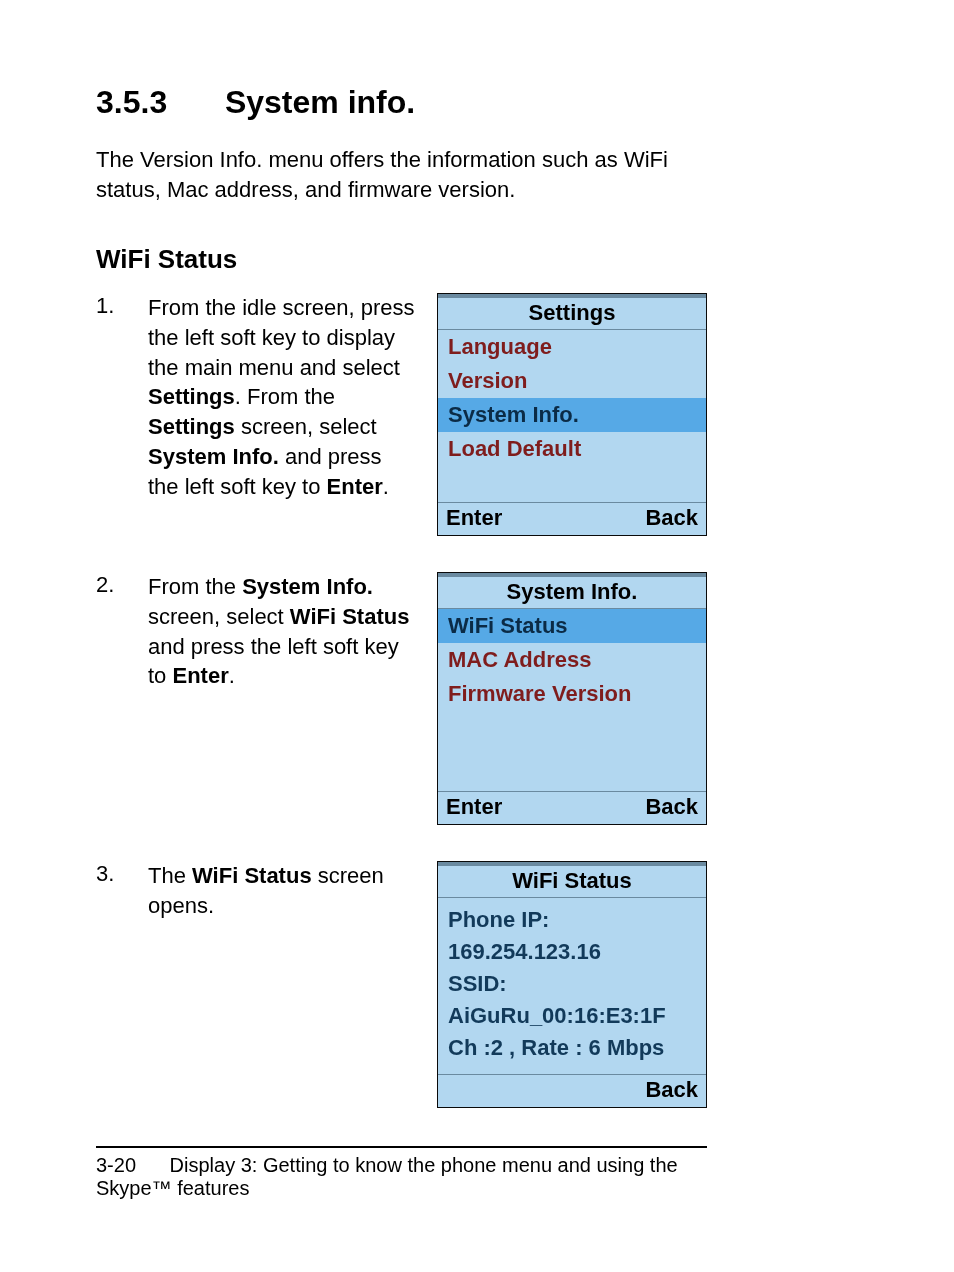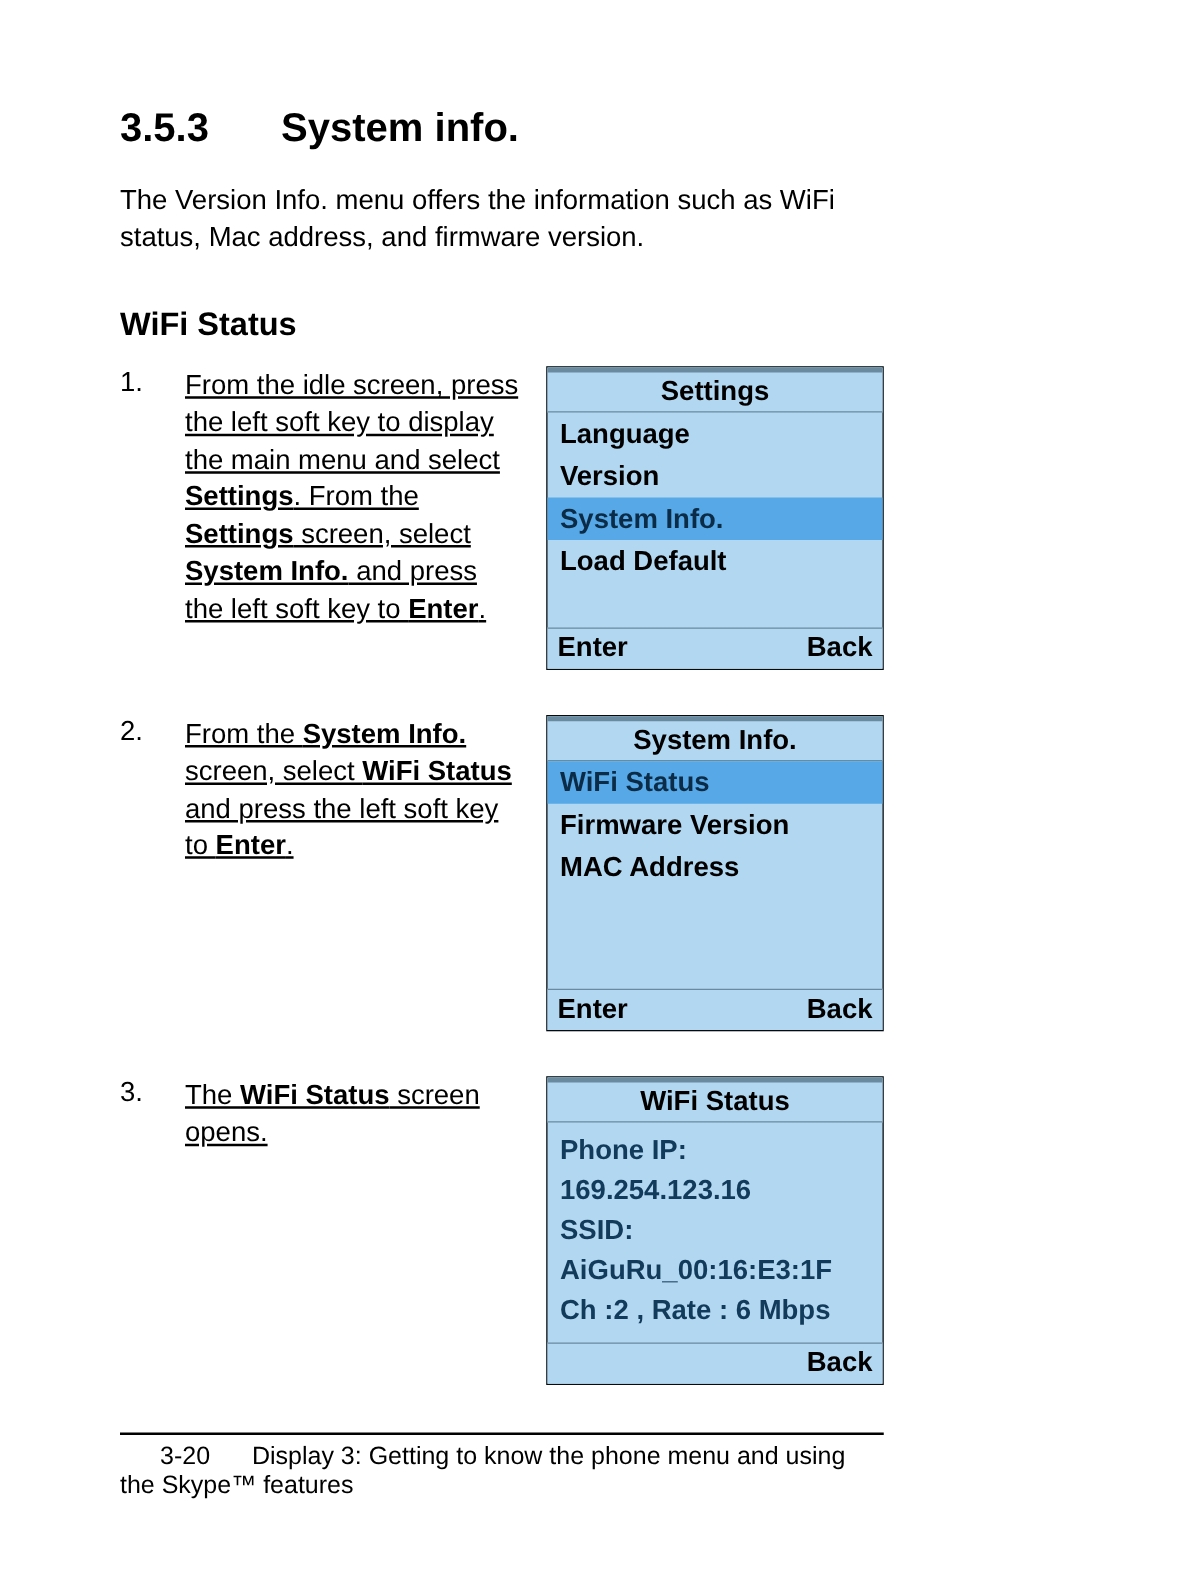--- a/index.html
+++ b/index.html
@@ -43,21 +43,20 @@
     align-items: flex-start;
   }
   .row .num-col {
     width: 52px;
     font-size: 22px;
     flex: 0 0 52px;
   }
   .row .body-col {
     font-size: 22px;
     line-height: 1.35;
-    text-decoration: underline;
   }
   .row .body-col b { font-weight: bold; }
   .screen-col {
     margin-left: 20px;
   }
   .screen {
     width: 268px;
     background: #b2d7f0;
     border: 1px solid #0a0a0a;
     font-family: Arial, Helvetica, sans-serif;
@@ -71,21 +70,21 @@
     font-weight: bold;
     color: #000;
     padding: 2px 0 3px;
   }
   .screen .menu {
     padding: 0;
   }
   .screen .menu .item {
     font-size: 22px;
     font-weight: bold;
-    color: #000000;
+    color: #7f1d1d;
     padding: 4px 10px;
   }
   .screen .menu .item.sel {
     background: #56a9e6;
     color: #0b2b46;
   }
   .screen .spacer {
     height: 36px;
   }
   .screen .softkeys {
@@ -108,21 +107,21 @@
     padding: 3px 0;
   }
   .footer-rule {
     border: none;
     border-top: 2px solid #000;
     margin: 38px 0 6px 0;
   }
   .footer {
     font-size: 20px;
   }
-  .footer .pg { display:inline-block; width: 68px; margin-left: 32px; }
+  .footer .pg { display:inline-block; width: 68px; }
 </style>
 </head>
 <body>
 
 <div class="page">
 
   <h1 class="section-title">
     <span class="num">3.5.3</span>
     <span>System info.</span>
   </h1>
@@ -161,22 +160,22 @@
       <div class="num-col">2.</div>
       <div class="body-col">
         <span>From the </span><b>System Info.</b><span> screen, select </span><b>WiFi Status</b><span> and press the left soft key to </span><b>Enter</b><span>.</span>
       </div>
     </div>
     <div class="screen-col">
       <div class="screen">
         <div class="title-bar">System Info.</div>
         <div class="menu">
           <div class="item sel">WiFi Status</div>
+          <div class="item">MAC Address</div>
           <div class="item">Firmware Version</div>
-          <div class="item">MAC Address</div>
         </div>
         <div class="spacer" style="height:80px"></div>
         <div class="softkeys">
           <span>Enter</span>
           <span>Back</span>
         </div>
       </div>
     </div>
   </div>
 

